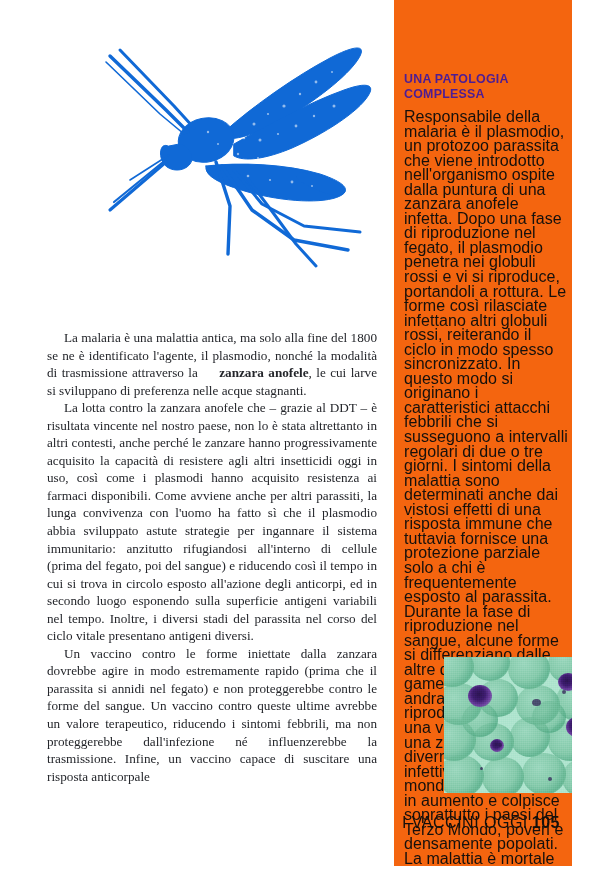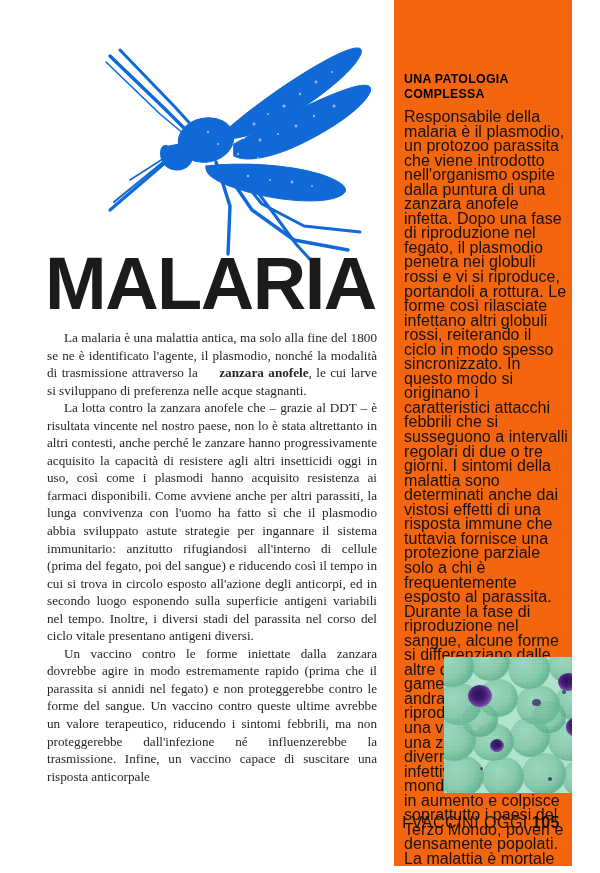--- a/index.html
+++ b/index.html
@@ -36,21 +36,21 @@
   .sidebar-heading {
     position: absolute;
     left: 10px;
     top: 72px;
     width: 160px;
     font-family: "Liberation Sans", sans-serif;
     font-weight: bold;
     font-size: 12.4px;
     line-height: 14.6px;
     letter-spacing: 0.25px;
-    color: #000000;
+    color: #4c1d95;
     text-transform: uppercase;
   }
 
   .sidebar-body {
     position: absolute;
     left: 10px;
     top: 110px;
     width: 164px;
     font-family: "Liberation Sans", sans-serif;
     font-size: 16px;
@@ -208,21 +208,20 @@
             <circle cx="264" cy="172" r="1.0"></circle>
           <circle cx="190" cy="140" r="1.2"></circle>
             <circle cx="210" cy="144" r="1.0"></circle>
           <circle cx="160" cy="118" r="1.2"></circle>
             <circle cx="170" cy="130" r="1.0"></circle>
         </g>
       </g>
     </svg>
   </div>
 
-  <h1 class="article-title">MALARIA</h1>
 
   <div class="article-body">
       <p><span>La malaria è una malattia antica, ma solo alla fine del 1800 se ne è identificato l'agente, il plasmodio, nonché la modalità di trasmissione attraverso la </span><b>zanzara anofele</b><span>, le cui larve si sviluppano di preferenza nelle acque stagnanti.</span></p>
       <p><span>La lotta contro la zanzara anofele che – grazie al DDT – è risultata vincente nel nostro paese, non lo è stata altrettanto in altri contesti, anche perché le zanzare hanno progressivamente acquisito la capacità di resistere agli altri insetticidi oggi in uso, così come i plasmodi hanno acquisito resistenza ai farmaci disponibili. Come avviene anche per altri parassiti, la lunga convivenza con l'uomo ha fatto sì che il plasmodio abbia sviluppato astute strategie per ingannare il sistema immunitario: anzitutto rifugiandosi all'interno di cellule (prima del fegato, poi del sangue) e riducendo così il tempo in cui si trova in circolo esposto all'azione degli anticorpi, ed in secondo luogo esponendo sulla superficie antigeni variabili nel tempo. Inoltre, i diversi stadi del parassita nel corso del ciclo vitale presentano antigeni diversi.</span></p>
       <p><span>Un vaccino contro le forme iniettate dalla zanzara dovrebbe agire in modo estremamente rapido (prima che il parassita si annidi nel fegato) e non proteggerebbe contro le forme del sangue. Un vaccino contro queste ultime avrebbe un valore terapeutico, riducendo i sintomi febbrili, ma non proteggerebbe dall'infezione né influenzerebbe la trasmissione. Infine, un vaccino capace di suscitare una risposta anticorpale</span></p>
     </div>
 
   <aside class="sidebar-panel">
 
     <div class="sidebar-heading">UNA PATOLOGIA COMPLESSA</div>

